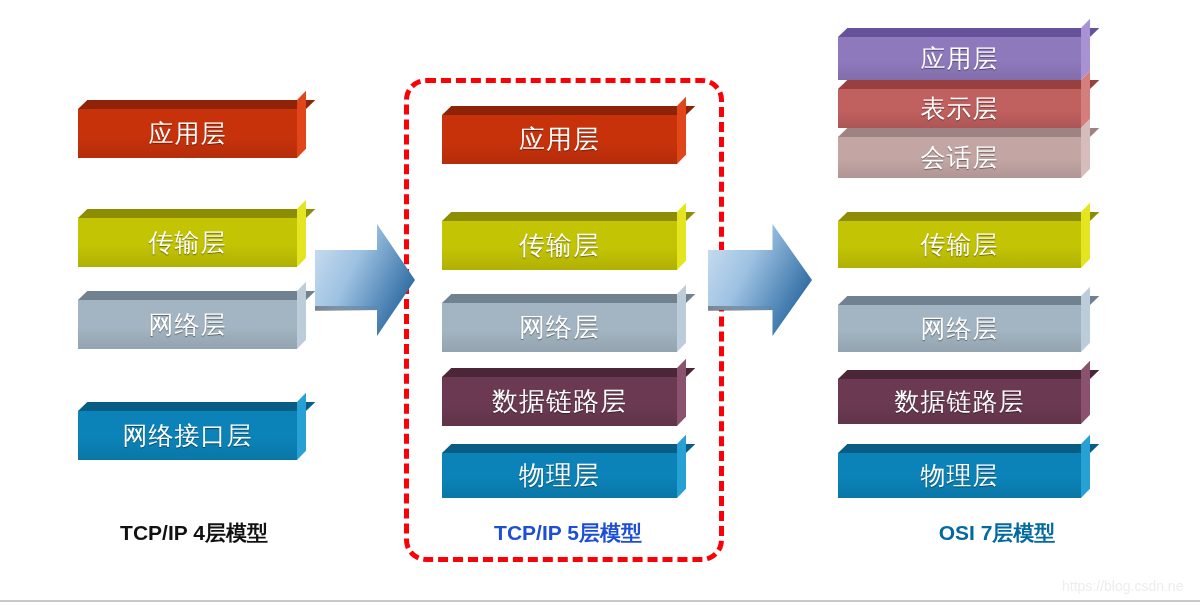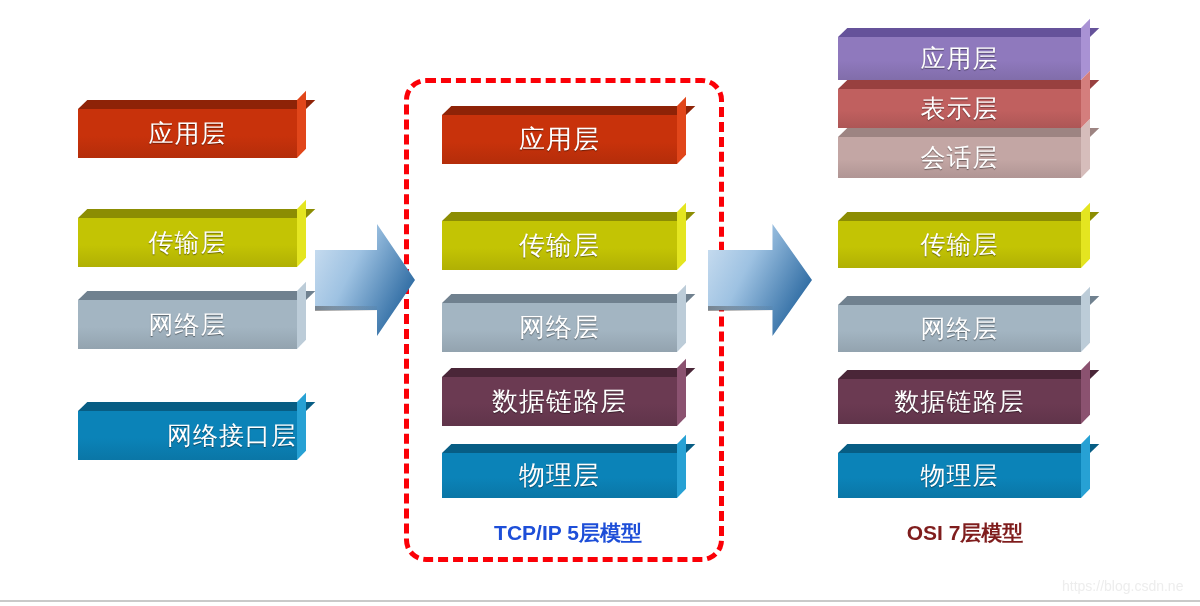--- a/index.html
+++ b/index.html
@@ -154,24 +154,25 @@
     <div class="layer-box" style="left: 78px; top: 291px; width: 228px; height: 58px;">
       <div class="box-top" style="background: rgb(112, 129, 143);"></div>
       <div class="box-side" style="background: rgb(188, 204, 216);"></div>
       <div class="box-face" style="background: linear-gradient(rgb(163, 181, 194) 0%, rgb(163, 181, 194) 55%, rgb(147, 163, 175) 100%);">
         <span class="box-label" style="font-size: 25px;">网络层</span>
       </div>
     </div>
     <div class="layer-box" style="left: 78px; top: 402px; width: 228px; height: 58px;">
       <div class="box-top" style="background: rgb(7, 93, 132);"></div>
       <div class="box-side" style="background: rgb(39, 161, 212);"></div>
-      <div class="box-face" style="background: linear-gradient(rgb(11, 131, 184) 0%, rgb(11, 131, 184) 55%, rgb(10, 118, 166) 100%); justify-content: flex-end;">
+      <div class="box-face" style="background: linear-gradient(rgb(11, 131, 184) 0%, rgb(11, 131, 184) 55%, rgb(10, 118, 166) 100%);">
         <span class="box-label" style="font-size: 25px;">网络接口层</span>
       </div>
     </div>
+    <div class="column-caption" style="left: 74px; top: 519px; width: 240px; color: rgb(17, 17, 17);">TCP/IP 4层模型</div>
     <div class="layer-box" style="left: 442px; top: 106px; width: 244px; height: 58px;">
       <div class="box-top" style="background: rgb(142, 35, 7);"></div>
       <div class="box-side" style="background: rgb(225, 70, 26);"></div>
       <div class="box-face" style="background: linear-gradient(rgb(200, 50, 11) 0%, rgb(200, 50, 11) 55%, rgb(180, 45, 10) 100%);">
         <span class="box-label" style="font-size: 26px;">应用层</span>
       </div>
     </div>
     <div class="layer-box" style="left: 442px; top: 212px; width: 244px; height: 58px;">
       <div class="box-top" style="background: rgb(140, 141, 3);"></div>
       <div class="box-side" style="background: rgb(228, 229, 32);"></div>
@@ -243,16 +244,16 @@
         <span class="box-label" style="font-size: 25px;">数据链路层</span>
       </div>
     </div>
     <div class="layer-box" style="left: 838px; top: 444px; width: 252px; height: 54px;">
       <div class="box-top" style="background: rgb(7, 93, 132);"></div>
       <div class="box-side" style="background: rgb(39, 161, 212);"></div>
       <div class="box-face" style="background: linear-gradient(rgb(11, 131, 184) 0%, rgb(11, 131, 184) 55%, rgb(10, 118, 166) 100%);">
         <span class="box-label" style="font-size: 25px;">物理层</span>
       </div>
     </div>
-    <div class="column-caption" style="left: 840px; top: 519px; width: 250px; color: #7f1d1d;">OSI 7层模型</div>
+    <div class="column-caption" style="left: 872px; top: 519px; width: 250px; color: #0369a1;">OSI 7层模型</div>
     <div id="watermark" style="left: 1062px; top: 578px; color: rgb(237, 237, 237);">https://blog.csdn.ne</div>
     <div id="footer-rule" style="top: 600px; background: rgb(201, 201, 201);"></div>
   </div>
 
 </body></html>

